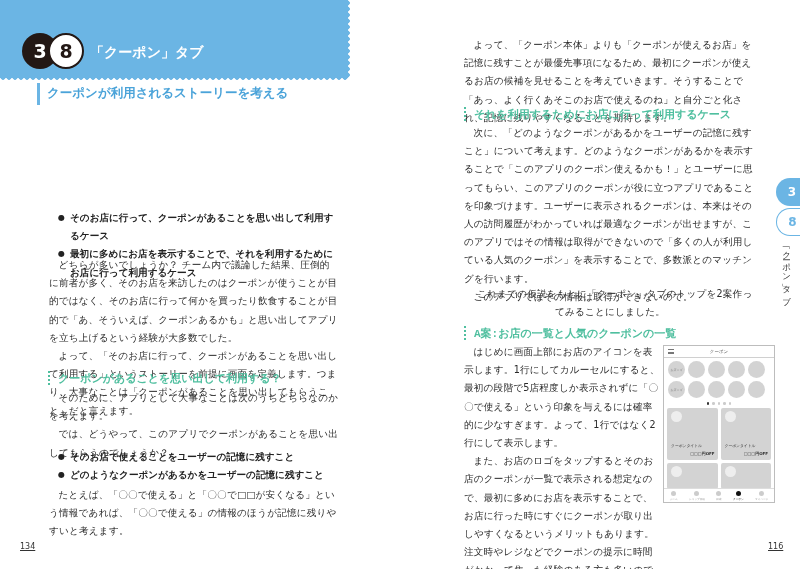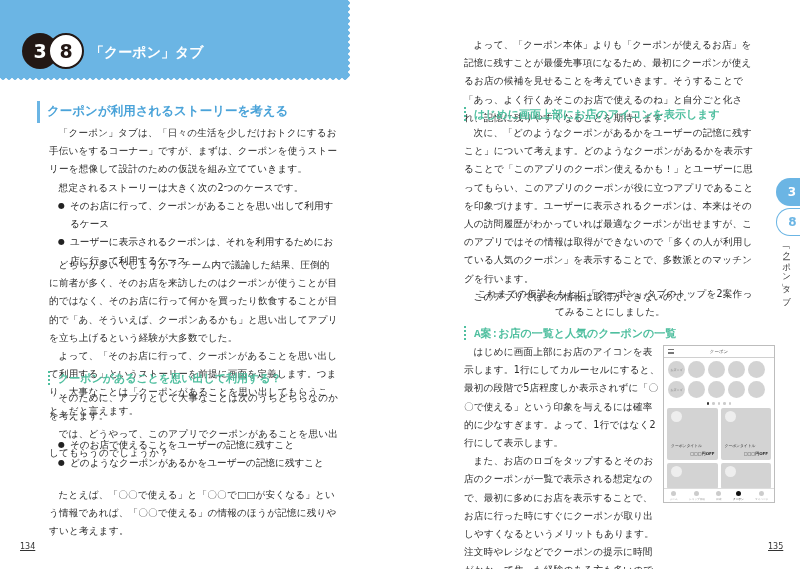--- a/index.html
+++ b/index.html
@@ -51,21 +51,21 @@
   }
   .h-dots::before {
     content: ""; position: absolute; left: 0; top: -1px; width: 2px; height: 16px;
     background: repeating-linear-gradient(#4fbf9f 0 2px, transparent 2px 4px);
   }
 
   .text {
     position: absolute; font-size: 9.6px; line-height: 18.2px; color: #2a2a2a; letter-spacing: 0.2px;
   }
   .text p { text-indent: 1em; }
-  .bullets { position: absolute; font-size: 9.6px; line-height: 18.2px; font-weight: normal; color: #222; }
+  .bullets { position: absolute; font-size: 9.6px; line-height: 18.2px; font-weight: bold; color: #222; margin-top: 12px; }
   .bullets li { list-style: none; padding-left: 12px; position: relative; }
   .bullets li::before { content: "●"; position: absolute; left: 0; font-size: 8px; }
 
   .page-num { position: absolute; font-size: 8px; color: #333; text-decoration: underline; }
 
   
   .side-tab-3 {
     position: absolute; left: 376px; top: 178px; width: 28px; height: 28px;
     background: #6bb5e4; border-radius: 14px 0 0 14px;
     color: #fff; font-weight: bold; font-size: 12px;
@@ -124,30 +124,26 @@
 <div class="page page-left">
   <div class="banner">
     <div class="banner-edge"></div>
     <div class="chap-badge">
       <div class="chap-circle dark">3</div>
       <div class="chap-circle light">8</div>
     </div>
     <div class="chap-title">「クーポン」タブ</div>
   </div>
 
-  <div class="h-bar" style="left:37px; top:103px;">クーポンが利用されるストーリーを考える</div>
-
-  <div class="text" style="left:49px; top:124px; width:290px;">
-    <p>「クーポン」タブは、「日々の生活を少しだけおトクにするお手伝いをするコーナー」ですが、まずは、クーポンを使うストーリーを想像して設計のための仮説を組み立てていきます。</p>
-    <p>想定されるストーリーは大きく次の2つのケースです。</p>
-  </div>
+  <div class="h-bar" style="left:37px; top:85px;">クーポンが利用されるストーリーを考える</div>
+
 
   <ul class="bullets" style="left:58px; top:197px; width:280px;">
     <li>そのお店に行って、クーポンがあることを思い出して利用するケース</li>
-    <li>ユーザーに表示されるクーポンは、それを利用するためにお店に行って利用するケース</li>
+    <li>最初に多めにお店を表示することで、それを利用するためにお店に行って利用するケース</li>
   </ul>
 
   <div class="text" style="left:49px; top:256px; width:290px;">
     <p>どちらが多いでしょうか？ チーム内で議論した結果、圧倒的に前者が多く、そのお店を来訪したのはクーポンが使うことが目的ではなく、そのお店に行って何かを買ったり飲食することが目的で「あ、そういえば、クーポンあるかも」と思い出してアプリを立ち上げるという経験が大多数でした。</p>
     <p>よって、「そのお店に行って、クーポンがあることを思い出して利用する」というストーリーを前提に画面を定義します。つまり、大事なことは「クーポンがあることを思い出してもらうこと」だと言えます。</p>
   </div>
 
   <div class="h-dots" style="left:48px; top:372px;">クーポンがあることを思い出して利用する？</div>
 
   <div class="text" style="left:49px; top:389px; width:290px;">
@@ -165,21 +161,21 @@
   </div>
 
   <div class="page-num" style="left:20px; top:542px;">134</div>
 </div>
 
 <div class="page page-right">
   <div class="text" style="left:64px; top:36px; width:292px;">
     <p>よって、「クーポン本体」よりも「クーポンが使えるお店」を記憶に残すことが最優先事項になるため、最初にクーポンが使えるお店の候補を見せることを考えていきます。そうすることで「あっ、よく行くあそこのお店で使えるのね」と自分ごと化され、記憶に残りやすくなることを期待します。</p>
   </div>
 
-  <div class="h-dots" style="left:64px; top:108px;">はじめに画面上部にお店のアイコンを表示します</div>
+  <div class="h-dots" style="left:64px; top:108px;">それを利用するためにお店に行って利用するケース</div>
 
   <div class="text" style="left:64px; top:124px; width:292px;">
     <p>次に、「どのようなクーポンがあるかをユーザーの記憶に残すこと」について考えます。どのようなクーポンがあるかを表示することで「このアプリのクーポン使えるかも！」とユーザーに思ってもらい、このアプリのクーポンが役に立つアプリであることを印象づけます。ユーザーに表示されるクーポンは、本来はその人の訪問履歴がわかっていれば最適なクーポンが出せますが、このアプリではその情報は取得ができないので「多くの人が利用している人気のクーポン」を表示することで、多数派とのマッチングを行います。</p>
     <p>このアプリではその情報は取得ができないので。</p>
   </div>
 
 
   <div class="text" style="left:64px; top:285px; width:292px;text-align:center;">
     <p>これまでの仮説をもとに「クーポン」タブのトップを2案作ってみることにしました。</p>
   </div>
@@ -256,14 +252,14 @@
           <span class="nav-dot"></span>
           <span class="nav-label">マイページ</span>
         </div>
     </div>
   </div>
 
   <div class="side-tab-3">3</div>
   <div class="side-tab-8">8</div>
   <div class="side-label">「クーポン」タブ</div>
 
-  <div class="page-num" style="left:368px; top:542px;">135</div>
+  <div class="page-num" style="left:368px; top:542px;">116</div>
 </div>
 
 </body></html>

